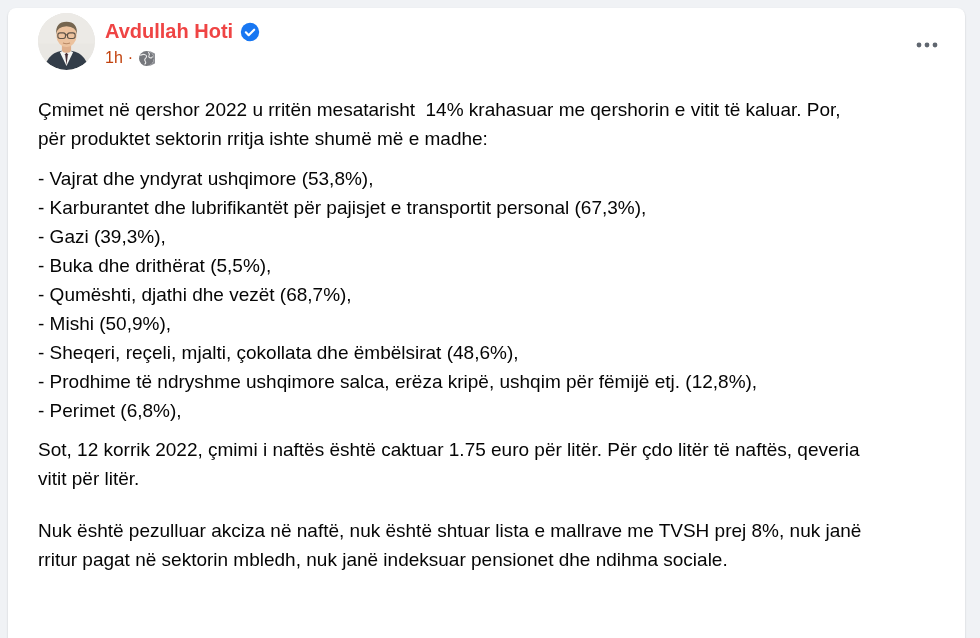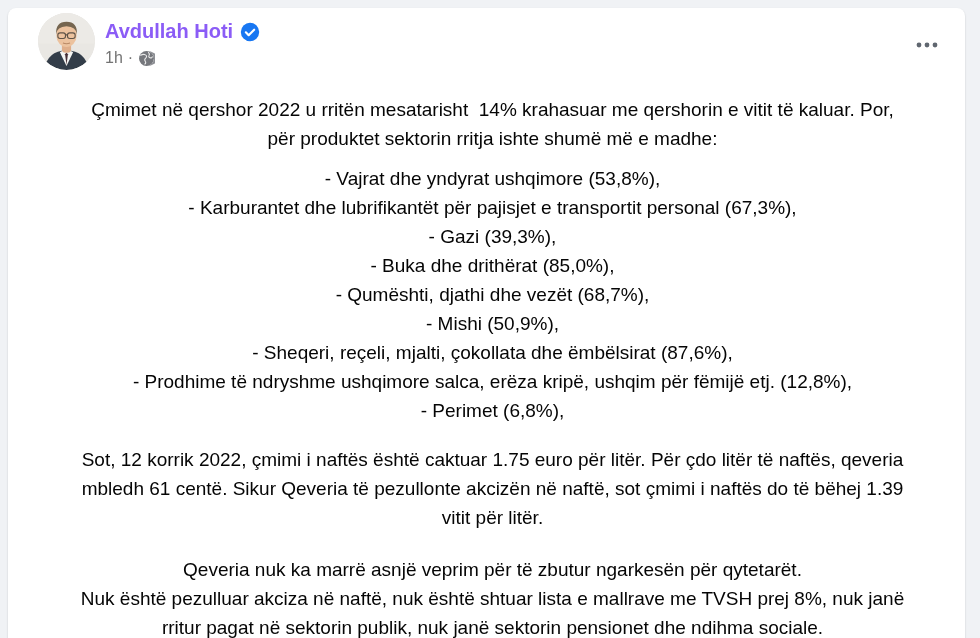--- a/index.html
+++ b/index.html
@@ -23,44 +23,44 @@
   }
   .avatar {
     width: 57px; height: 57px; border-radius: 50%;
     overflow: hidden; flex: 0 0 auto; cursor: pointer;
     background: #e9e7e4;
   }
   .avatar svg { width: 100%; height: 100%; display: block; }
   .header-info { margin-left: 10px; flex: 1; min-width: 0; padding-top: 6px; }
   .author-row { display: flex; align-items: center; gap: 7px; }
   .author {
-    font-size: 20px; font-weight: 700; color: #8b5cf6;
+    font-size: 20px; font-weight: 700; color: #ef4444;
     line-height: 25px; cursor: pointer; text-align: right;
   }
   .verified svg { width: 20px; height: 20px; display: block; }
   .meta-row {
     display: flex; align-items: center; gap: 5px;
-    margin-top: 4px; color: #737373; font-size: 16px; line-height: 20px;
+    margin-top: 4px; color: #c2410c; font-size: 16px; line-height: 20px;
   }
   .timestamp { cursor: pointer; }
   .globe svg { width: 17px; height: 17px; display: block; }
   .more-btn {
     margin-left: auto; margin-top: 12px;
     width: 40px; height: 40px; border: none; background: transparent;
     border-radius: 50%; display: flex; align-items: center; justify-content: center;
     cursor: pointer; flex: 0 0 auto;
   }
   .more-icon svg { width: 26px; height: 26px; display: block; }
   .post-body {
     padding: 25px 18px 20px 30px;
     font-size: 19px; line-height: 29px; color: #050505;
   }
-  .post-line { white-space: pre; text-align: center; }
+  .post-line { white-space: pre; }
   .para { margin: 0 0 11px 0; }
-  .para.list-block { margin-bottom: 20px; }
+  .para.list-block { margin-bottom: 10px; }
   .para.fuel-block { margin-bottom: 23px; }
   .para:last-child { margin-bottom: 0; }
 </style>
 </head>
 <body>
 
 <div>
   <article class="card">
 
     <header class="post-header">
@@ -129,36 +129,34 @@
 
       <div class="para">
         <div class="post-line">Çmimet në qershor 2022 u rritën mesatarisht  14% krahasuar me qershorin e vitit të kaluar. Por,</div>
         <div class="post-line">për produktet sektorin rritja ishte shumë më e madhe:</div>
       </div>
 
       <div class="para list-block">
         <div class="post-line">- Vajrat dhe yndyrat ushqimore (53,8%),</div>
         <div class="post-line">- Karburantet dhe lubrifikantët për pajisjet e transportit personal (67,3%),</div>
         <div class="post-line">- Gazi (39,3%),</div>
-        <div class="post-line">- Buka dhe drithërat (85,0%),</div>
+        <div class="post-line">- Buka dhe drithërat (5,5%),</div>
         <div class="post-line">- Qumështi, djathi dhe vezët (68,7%),</div>
         <div class="post-line">- Mishi (50,9%),</div>
-        <div class="post-line">- Sheqeri, reçeli, mjalti, çokollata dhe ëmbëlsirat (87,6%),</div>
+        <div class="post-line">- Sheqeri, reçeli, mjalti, çokollata dhe ëmbëlsirat (48,6%),</div>
         <div class="post-line">- Prodhime të ndryshme ushqimore salca, erëza kripë, ushqim për fëmijë etj. (12,8%),</div>
         <div class="post-line">- Perimet (6,8%),</div>
       </div>
 
       <div class="para fuel-block">
         <div class="post-line">Sot, 12 korrik 2022, çmimi i naftës është caktuar 1.75 euro për litër. Për çdo litër të naftës, qeveria</div>
-        <div class="post-line">mbledh 61 centë. Sikur Qeveria të pezullonte akcizën në naftë, sot çmimi i naftës do të bëhej 1.39</div>
         <div class="post-line">vitit për litër.</div>
       </div>
 
       <div class="para">
-        <div class="post-line">Qeveria nuk ka marrë asnjë veprim për të zbutur ngarkesën për qytetarët.</div>
         <div class="post-line">Nuk është pezulluar akciza në naftë, nuk është shtuar lista e mallrave me TVSH prej 8%, nuk janë</div>
-        <div class="post-line">rritur pagat në sektorin publik, nuk janë sektorin pensionet dhe ndihma sociale.</div>
+        <div class="post-line">rritur pagat në sektorin mbledh, nuk janë indeksuar pensionet dhe ndihma sociale.</div>
       </div>
 
     </div>
 
   </article>
 </div>
 
 </body></html>

